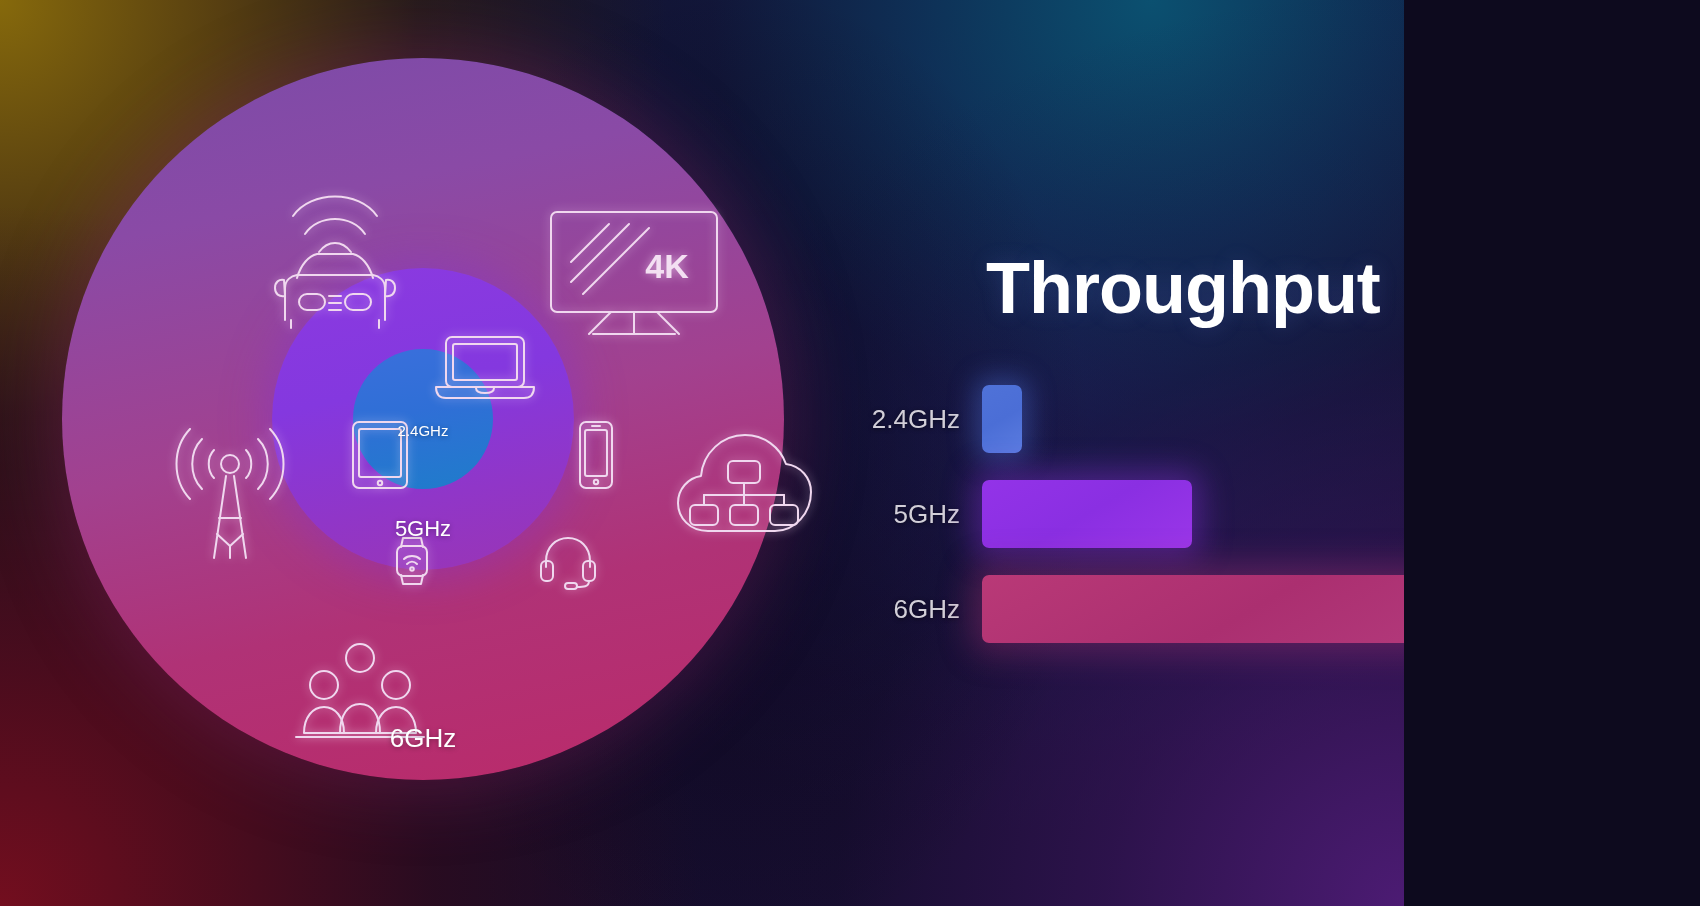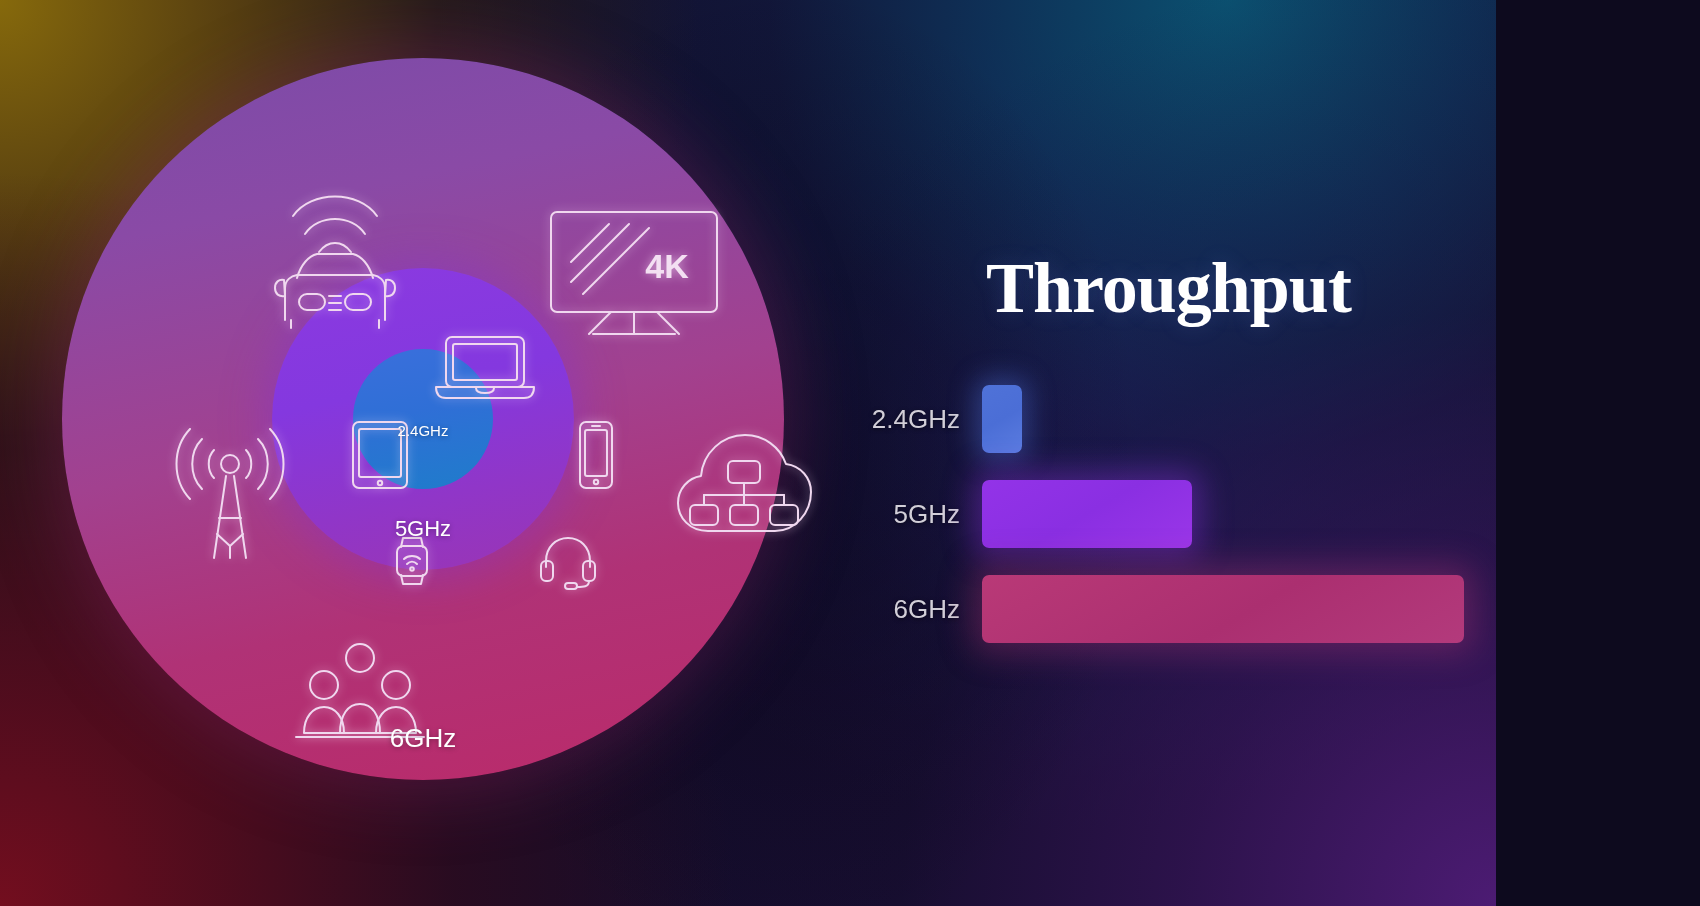--- a/index.html
+++ b/index.html
@@ -1,21 +1,21 @@
 <!DOCTYPE html>
 <html><head>
 <meta charset="utf-8">
 <style>
   html,body{margin:0;padding:0;}
   body{width:1700px;height:906px;overflow:hidden;
        font-family:"Liberation Sans","DejaVu Sans",sans-serif;
        background:#0d0a1e;position:relative;}
 
   
-  #stage{position:absolute;inset:0;width:1496px;height:906px;overflow:hidden;}
+  #stage{position:absolute;inset:0;width:1368px;height:906px;overflow:hidden;padding-left:36px;}
   .bg{position:absolute;inset:0;}
   .bg-base{background:#140d2b;}
   .bg-tl{background:radial-gradient(circle at 0% 0%, rgba(140,110,10,.95) 0%, rgba(110,80,8,.75) 13%, rgba(60,42,6,.45) 25%, rgba(20,14,34,0) 40%);}
   .bg-bl{background:radial-gradient(circle at 0% 100%, rgba(120,14,30,.95) 0%, rgba(92,12,26,.8) 13%, rgba(60,10,22,.5) 26%, rgba(20,13,40,0) 42%);}
   .bg-tr{background:radial-gradient(circle at 82% 0%, rgba(10,86,118,.92) 0%, rgba(12,62,104,.7) 16%, rgba(14,36,78,.4) 30%, rgba(16,18,52,0) 52%);}
   .bg-br{background:radial-gradient(circle at 100% 100%, rgba(86,30,128,.85) 0%, rgba(60,22,96,.6) 18%, rgba(30,16,60,.3) 34%, rgba(18,12,42,0) 55%);}
   .bg-mid{background:radial-gradient(ellipse 620px 520px at 72% 47%, rgba(34,26,92,.85) 0%, rgba(24,18,64,.5) 45%, rgba(16,11,38,0) 78%);}
   .bg-dark{background:radial-gradient(ellipse 520px 700px at 52% 52%, rgba(8,5,22,.55) 0%, rgba(8,5,22,0) 70%);}
 
   
@@ -56,21 +56,21 @@
   .ico-laptop  {left:372px; top:277px;}
   .ico-tablet  {left:289px; top:362px;}
   .ico-phone   {left:516px; top:362px;}
   .ico-watch   {left:331px; top:477px;}
   .ico-headset {left:477px; top:477px;}
 
   
   #chart{position:absolute;left:840px;top:240px;width:800px;height:420px;}
   #chart-title{position:absolute;left:146px;top:12px;color:#fff;
     font-size:72px;font-weight:700;letter-spacing:-1px;line-height:1;
-    text-shadow:0 0 22px rgba(120,150,255,.18);font-family:Liberation Serif, serif;}
+    text-shadow:0 0 22px rgba(120,150,255,.18);}
   .bar-row{position:absolute;display:flex;align-items:center;left:0;}
   .bar-label{width:142px;text-align:right;padding-right:22px;
     color:#d2cfd8;font-size:26px;font-weight:400;box-sizing:border-box;
     text-shadow:0 1px 4px rgba(0,0,0,.5);}
   .bar{border-radius:7px;position:relative;}
   .bar-24{background:linear-gradient(150deg,#4f72d8 0%,#4b6ed6 50%,#5b7ce0 100%);
     box-shadow:0 0 26px 8px rgba(80,115,220,.40);}
   .bar-5 {background:linear-gradient(150deg,#9333e8 0%,#8a2fe2 50%,#9a36e8 100%);
     box-shadow:0 0 30px 10px rgba(146,52,232,.38);}
   .bar-6 {background:linear-gradient(150deg,#b93977 0%,#ab2f70 55%,#b33a7c 100%);

